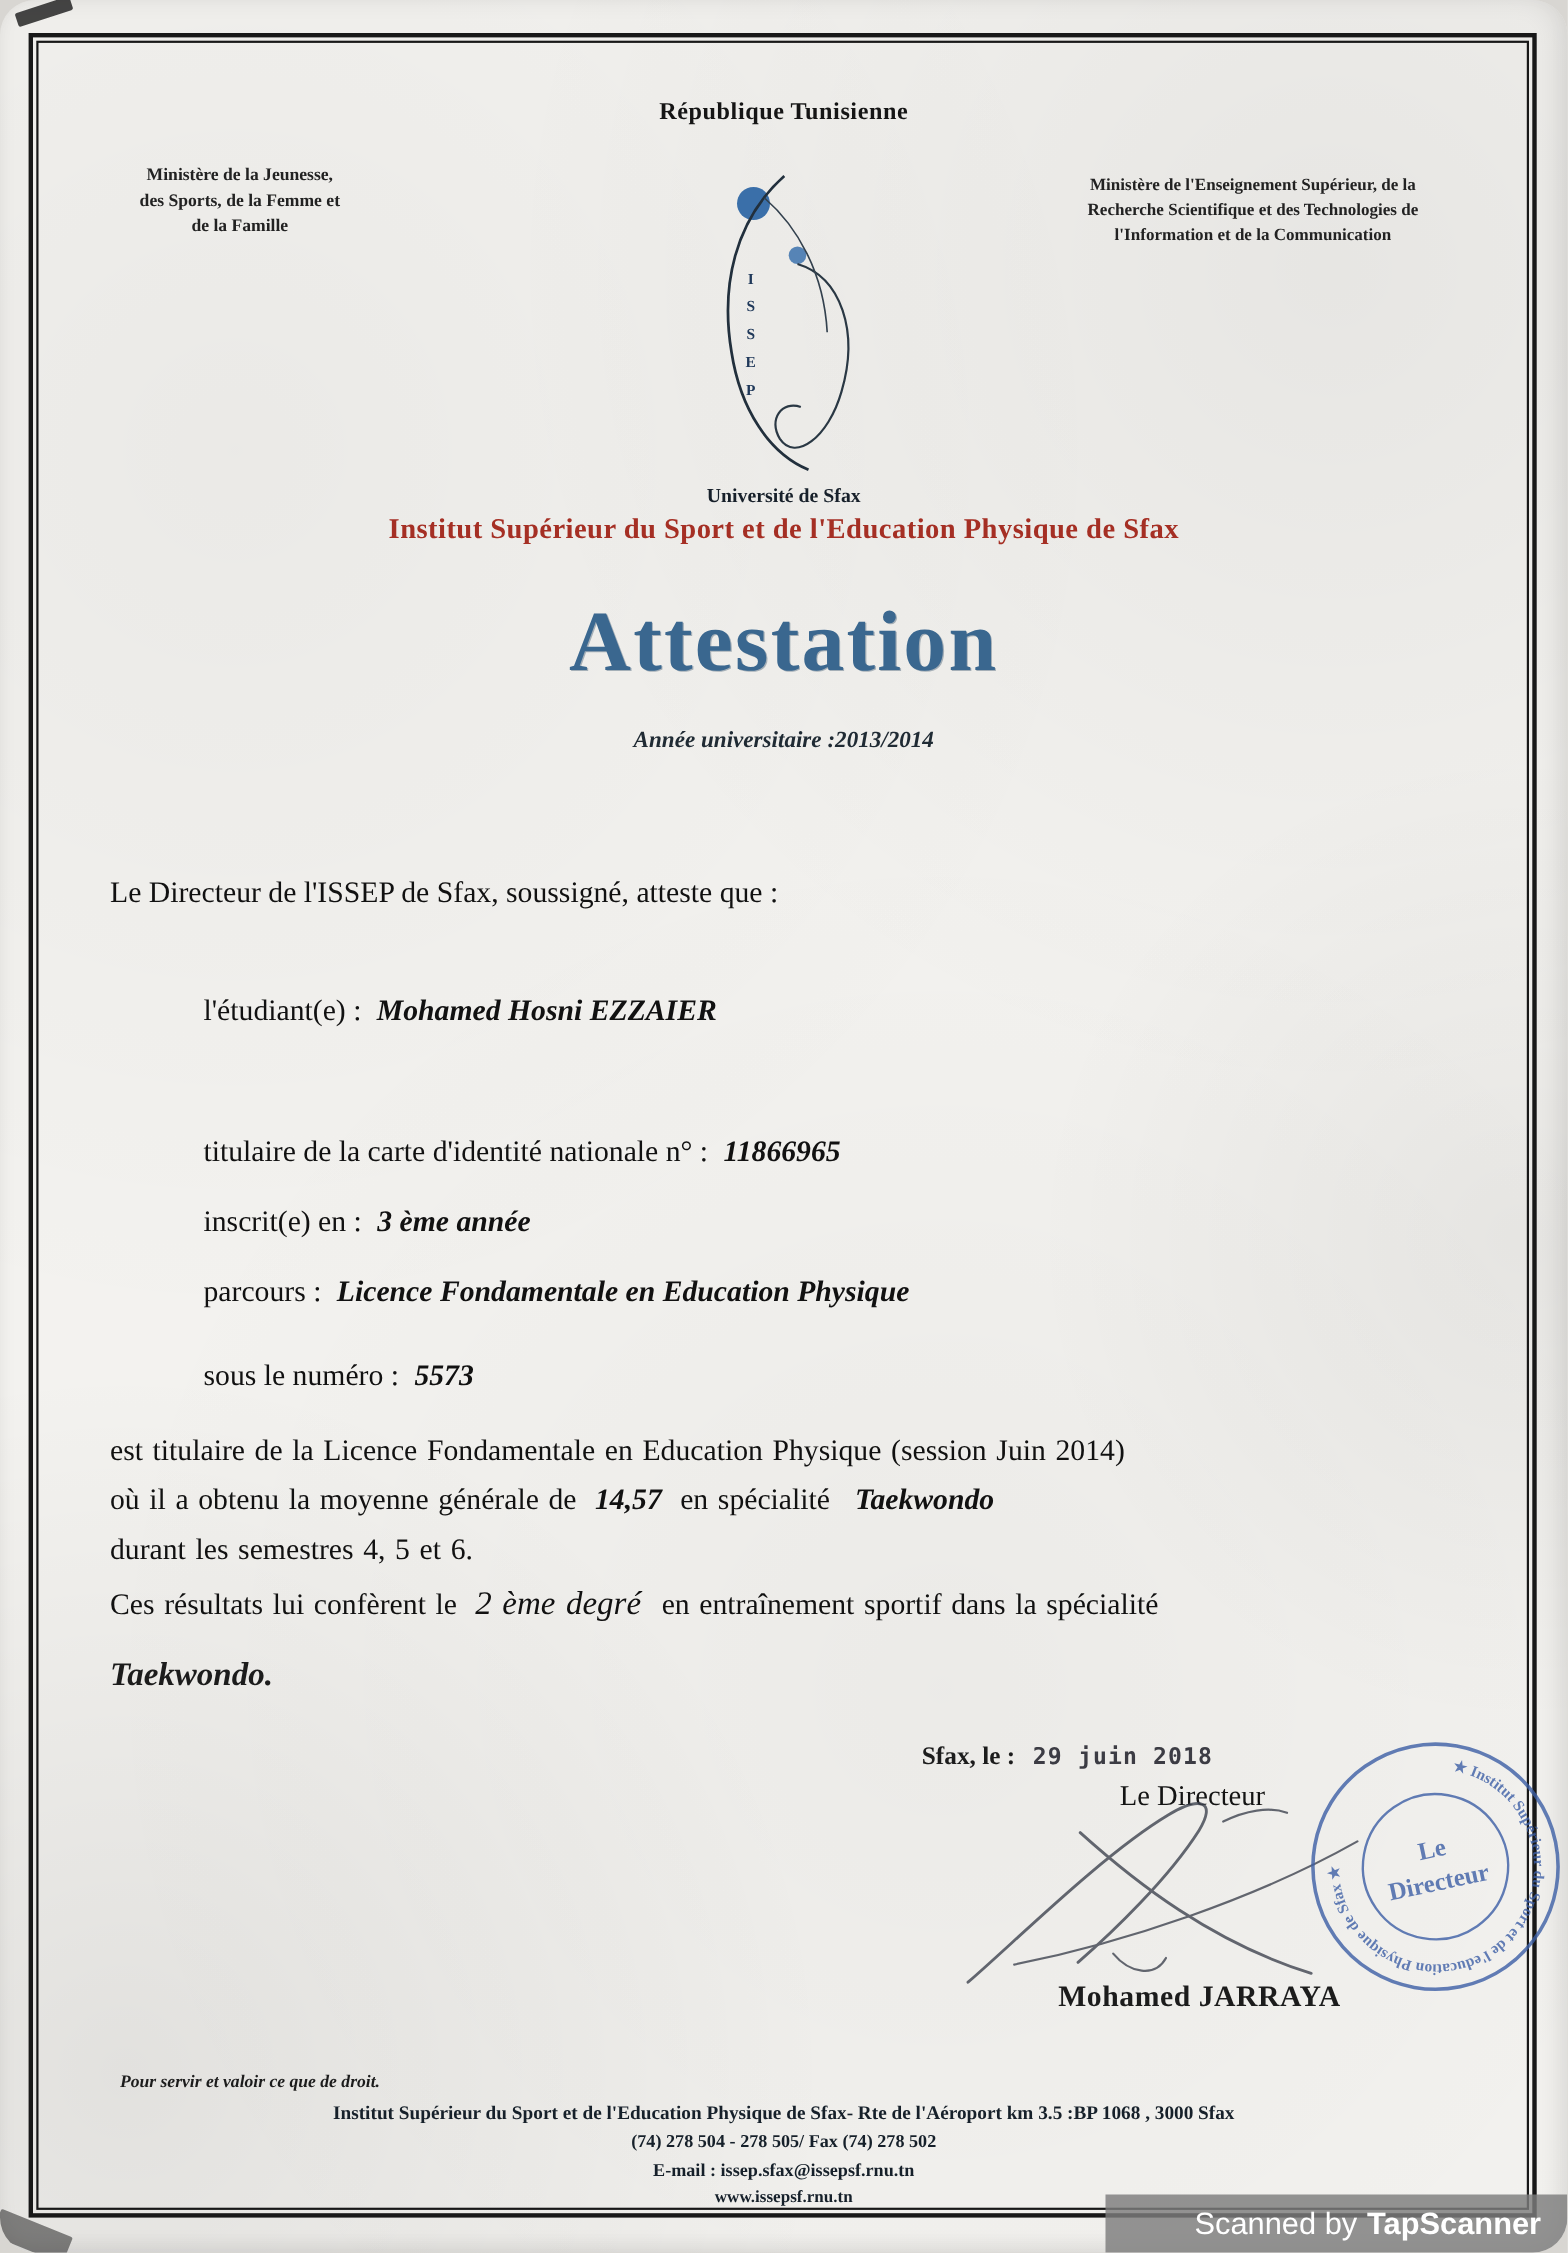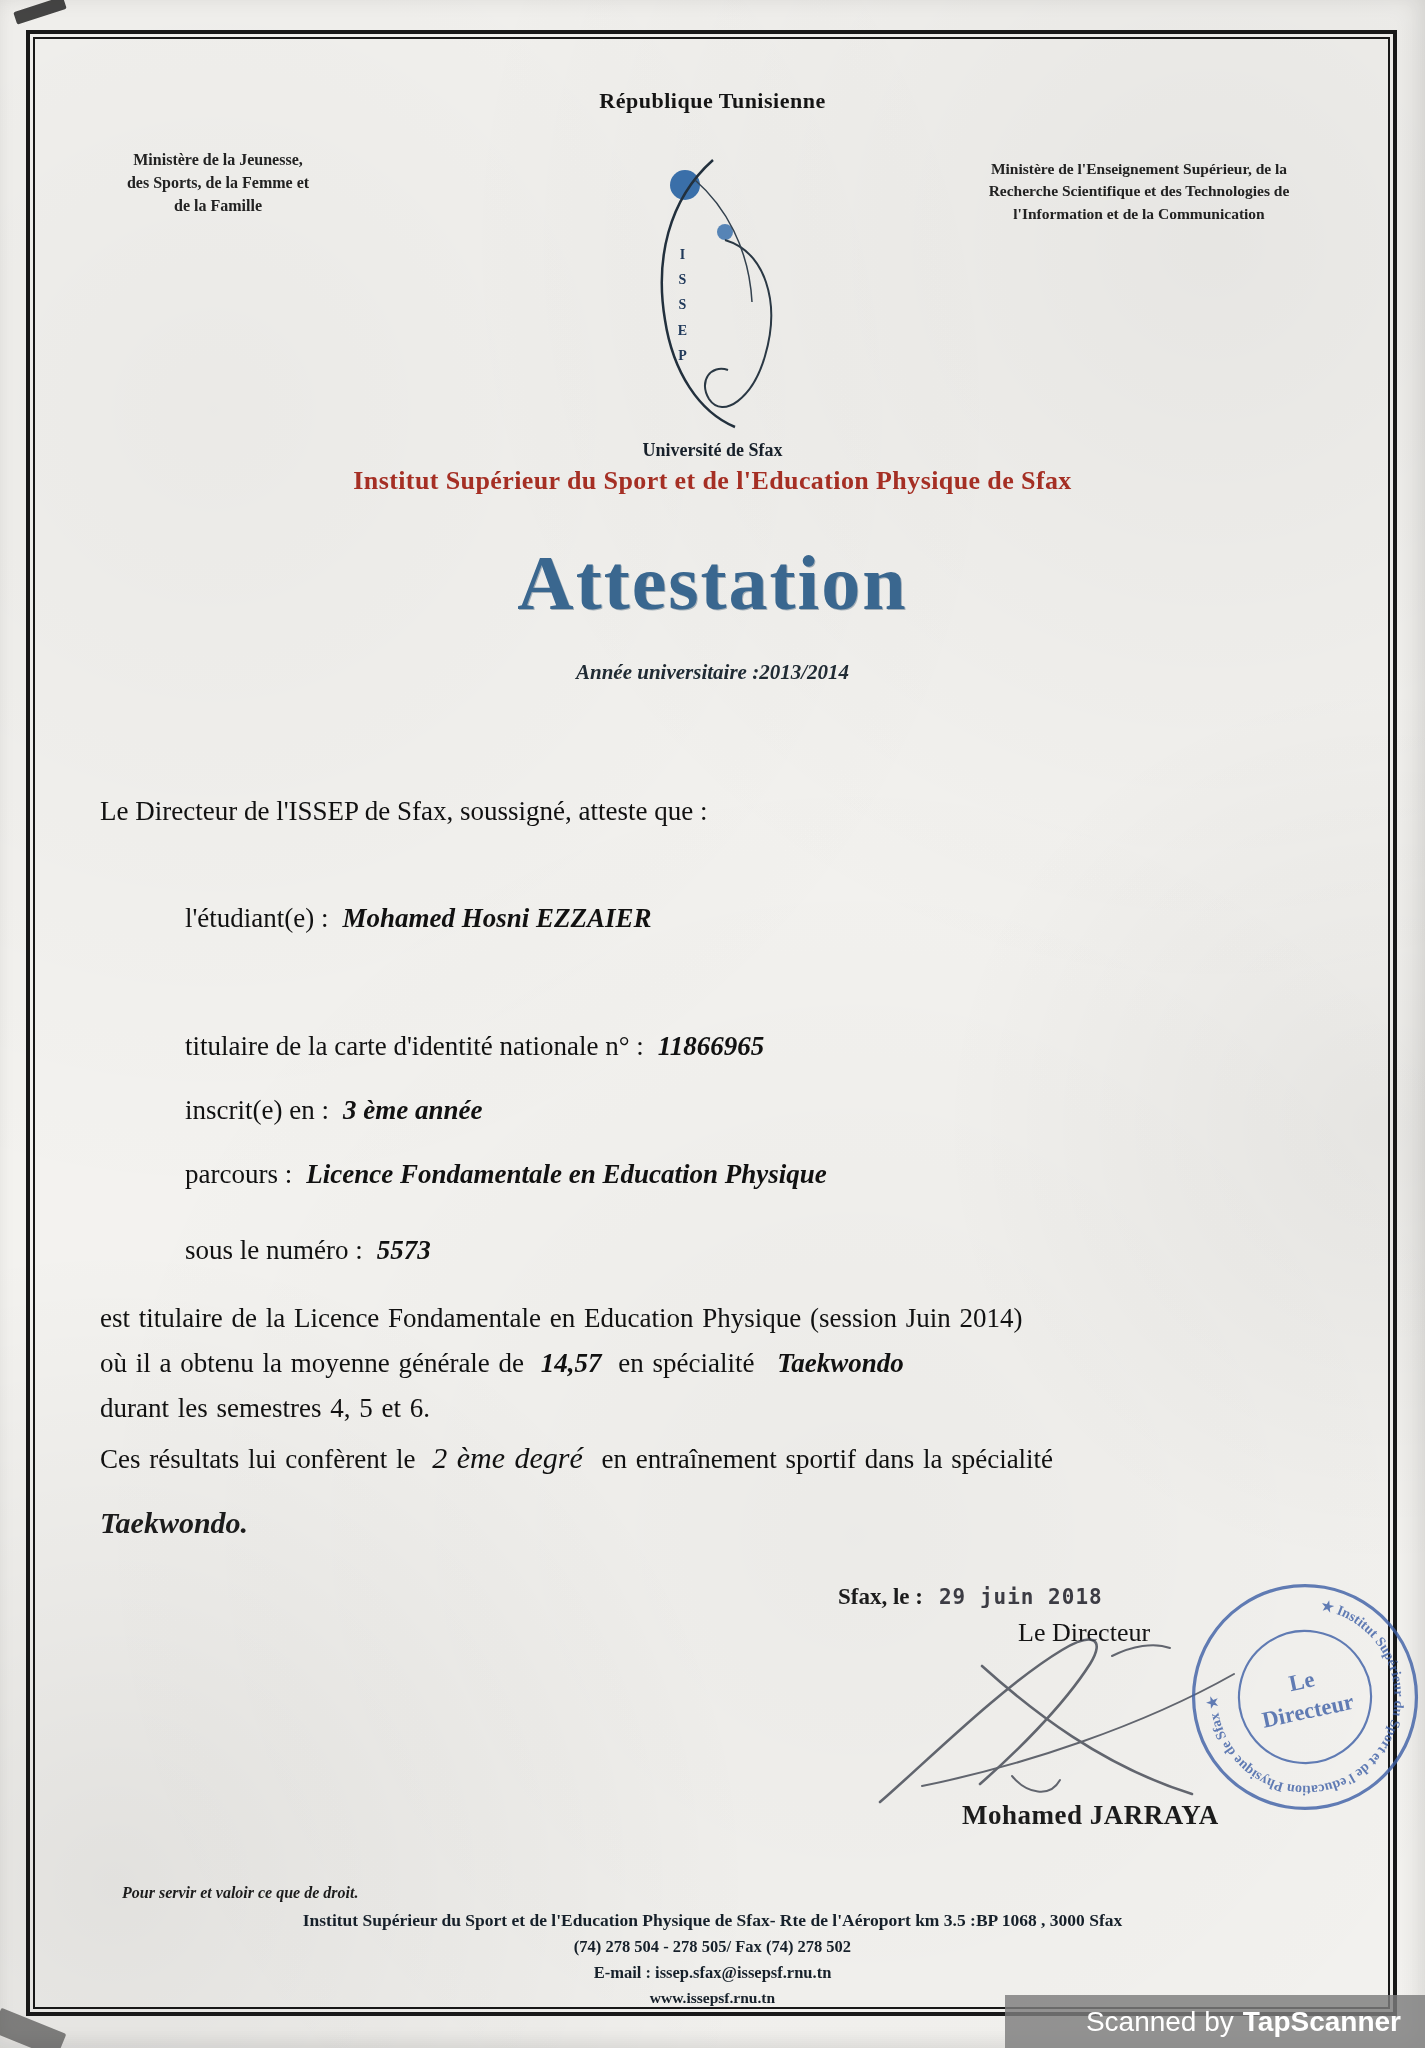--- a/index.html
+++ b/index.html
@@ -11,20 +11,21 @@
     background-image:
       radial-gradient(circle at 15% 20%, rgba(0,0,0,0.035), transparent 40%),
       radial-gradient(circle at 85% 12%, rgba(0,0,0,0.05), transparent 35%),
       radial-gradient(circle at 60% 75%, rgba(0,0,0,0.03), transparent 45%),
       radial-gradient(circle at 8% 92%, rgba(0,0,0,0.07), transparent 28%),
       radial-gradient(circle at 97% 55%, rgba(0,0,0,0.05), transparent 25%);
     box-shadow: inset -10px 0 22px rgba(0,0,0,0.07), inset 0 -8px 18px rgba(0,0,0,0.05);
     font-family:"Liberation Serif","DejaVu Serif",serif;
     color:#1c1c1c;
     overflow:hidden;
+    border-radius:32px;
   }
   .abs{position:absolute;}
   .cx{left:50%;transform:translateX(-50%);}
   .frame-outer{
     position:absolute;left:26px;top:30px;right:28px;bottom:32px;
     border:4px solid #181818;
   }
   .frame-inner{
     position:absolute;inset:3px;
     border:2px solid #181818;
@@ -53,21 +54,21 @@
   .p1{top:1303px;} .p2{top:1348px;} .p3{top:1393px;} .p4{top:1441px;}
   .big-ital{font-weight:400;font-style:italic;font-size:30px;}
   .tkd-final{top:1506px;left:100px;font-size:30px;font-weight:700;font-style:italic;}
   .sfax-line{top:1584px;left:838px;font-size:23px;font-weight:700;}
   .date-mono{font-family:"DejaVu Sans Mono","Liberation Mono",monospace;font-size:21px;
     font-weight:700;color:#3c3c44;margin-left:16px;letter-spacing:1px;}
   .dir-title{top:1618px;left:1018px;font-size:26px;color:#141414;}
   .signature{left:862px;top:1616px;width:392px;height:202px;opacity:.8;}
   .stamp{left:1186px;top:1578px;width:238px;height:238px;opacity:.8;transform:rotate(10deg);}
   .jarraya{top:1800px;left:962px;font-size:27px;font-weight:700;letter-spacing:.5px;}
-  .f-notice{top:1884px;left:122px;font-size:16px;font-weight:700;font-style:italic;}
+  .f-notice{top:1884px;left:109px;font-size:16px;font-weight:700;font-style:italic;}
   .f-line{width:100%;text-align:center;font-weight:700;color:#16202a;}
   .f-addr{top:1910px;font-size:17.5px;}
   .f-phone{top:1937px;font-size:16.5px;}
   .f-mail{top:1963px;font-size:16.5px;}
   .f-www{top:1989px;font-size:15.5px;}
   .tap-badge{
     position:absolute;right:0;bottom:0;width:420px;height:53px;
     background:rgba(124,124,124,.82);
     display:flex;align-items:center;justify-content:flex-end;
     padding-right:24px;box-sizing:border-box;

